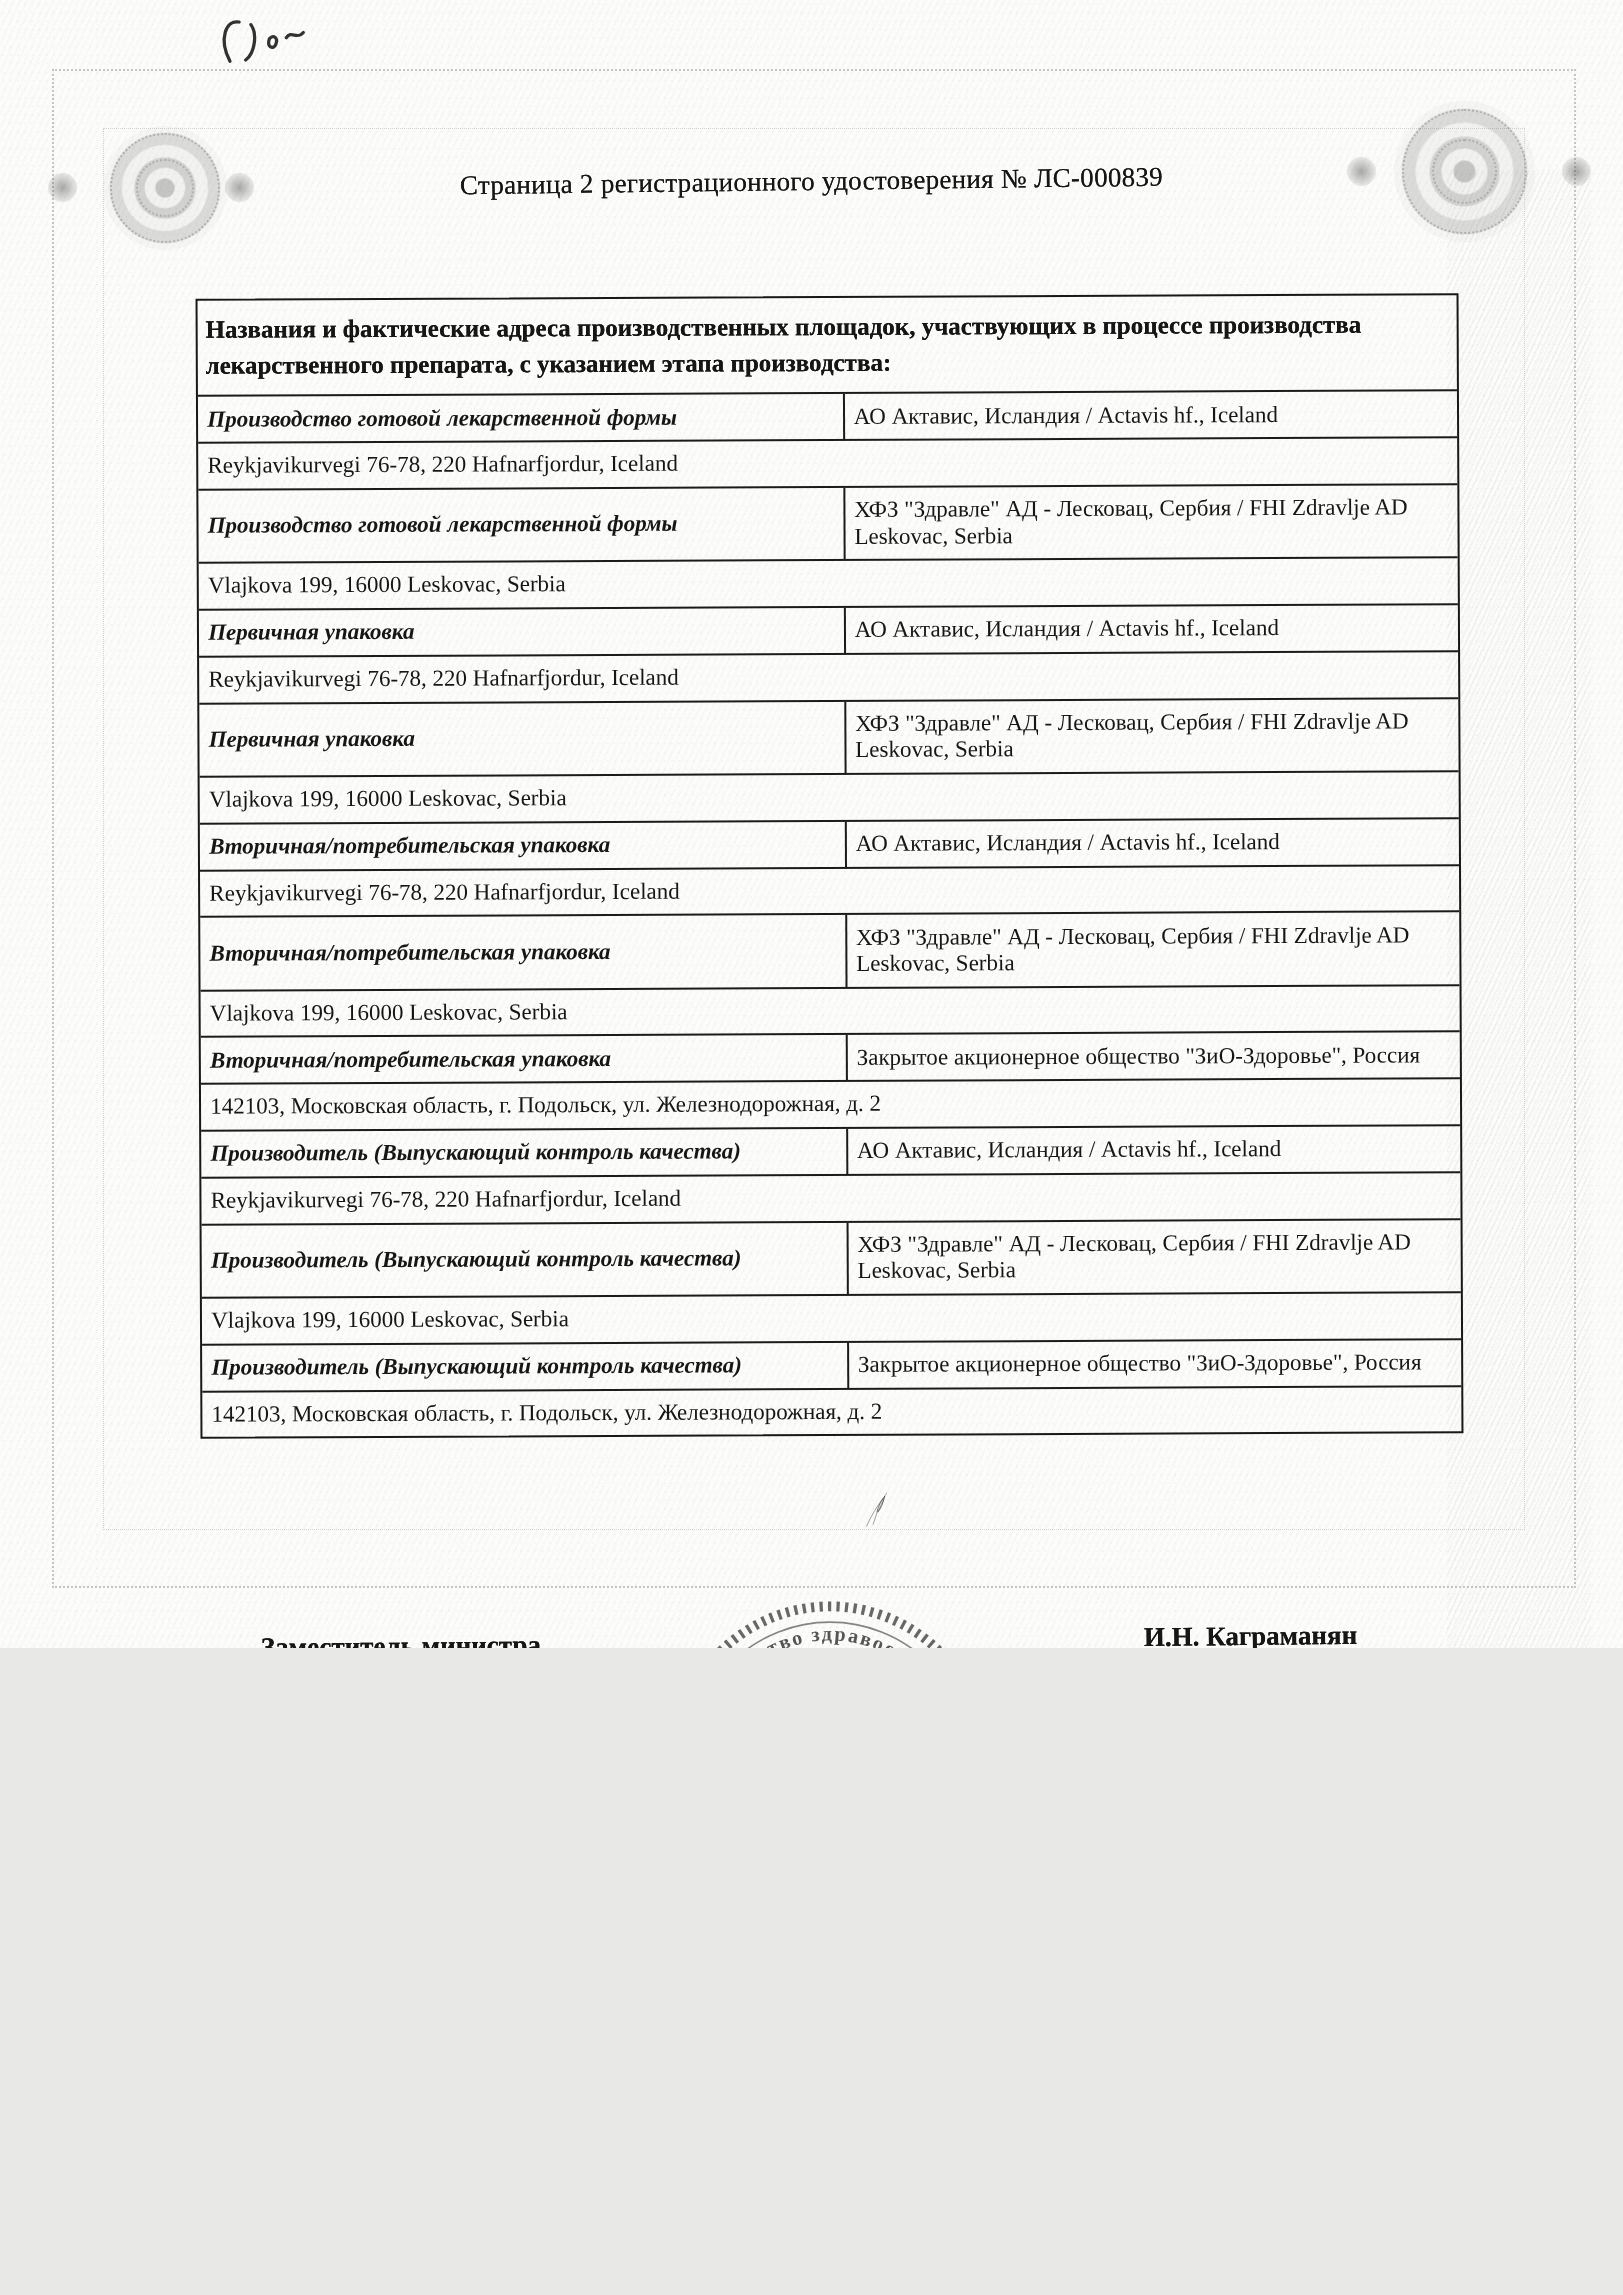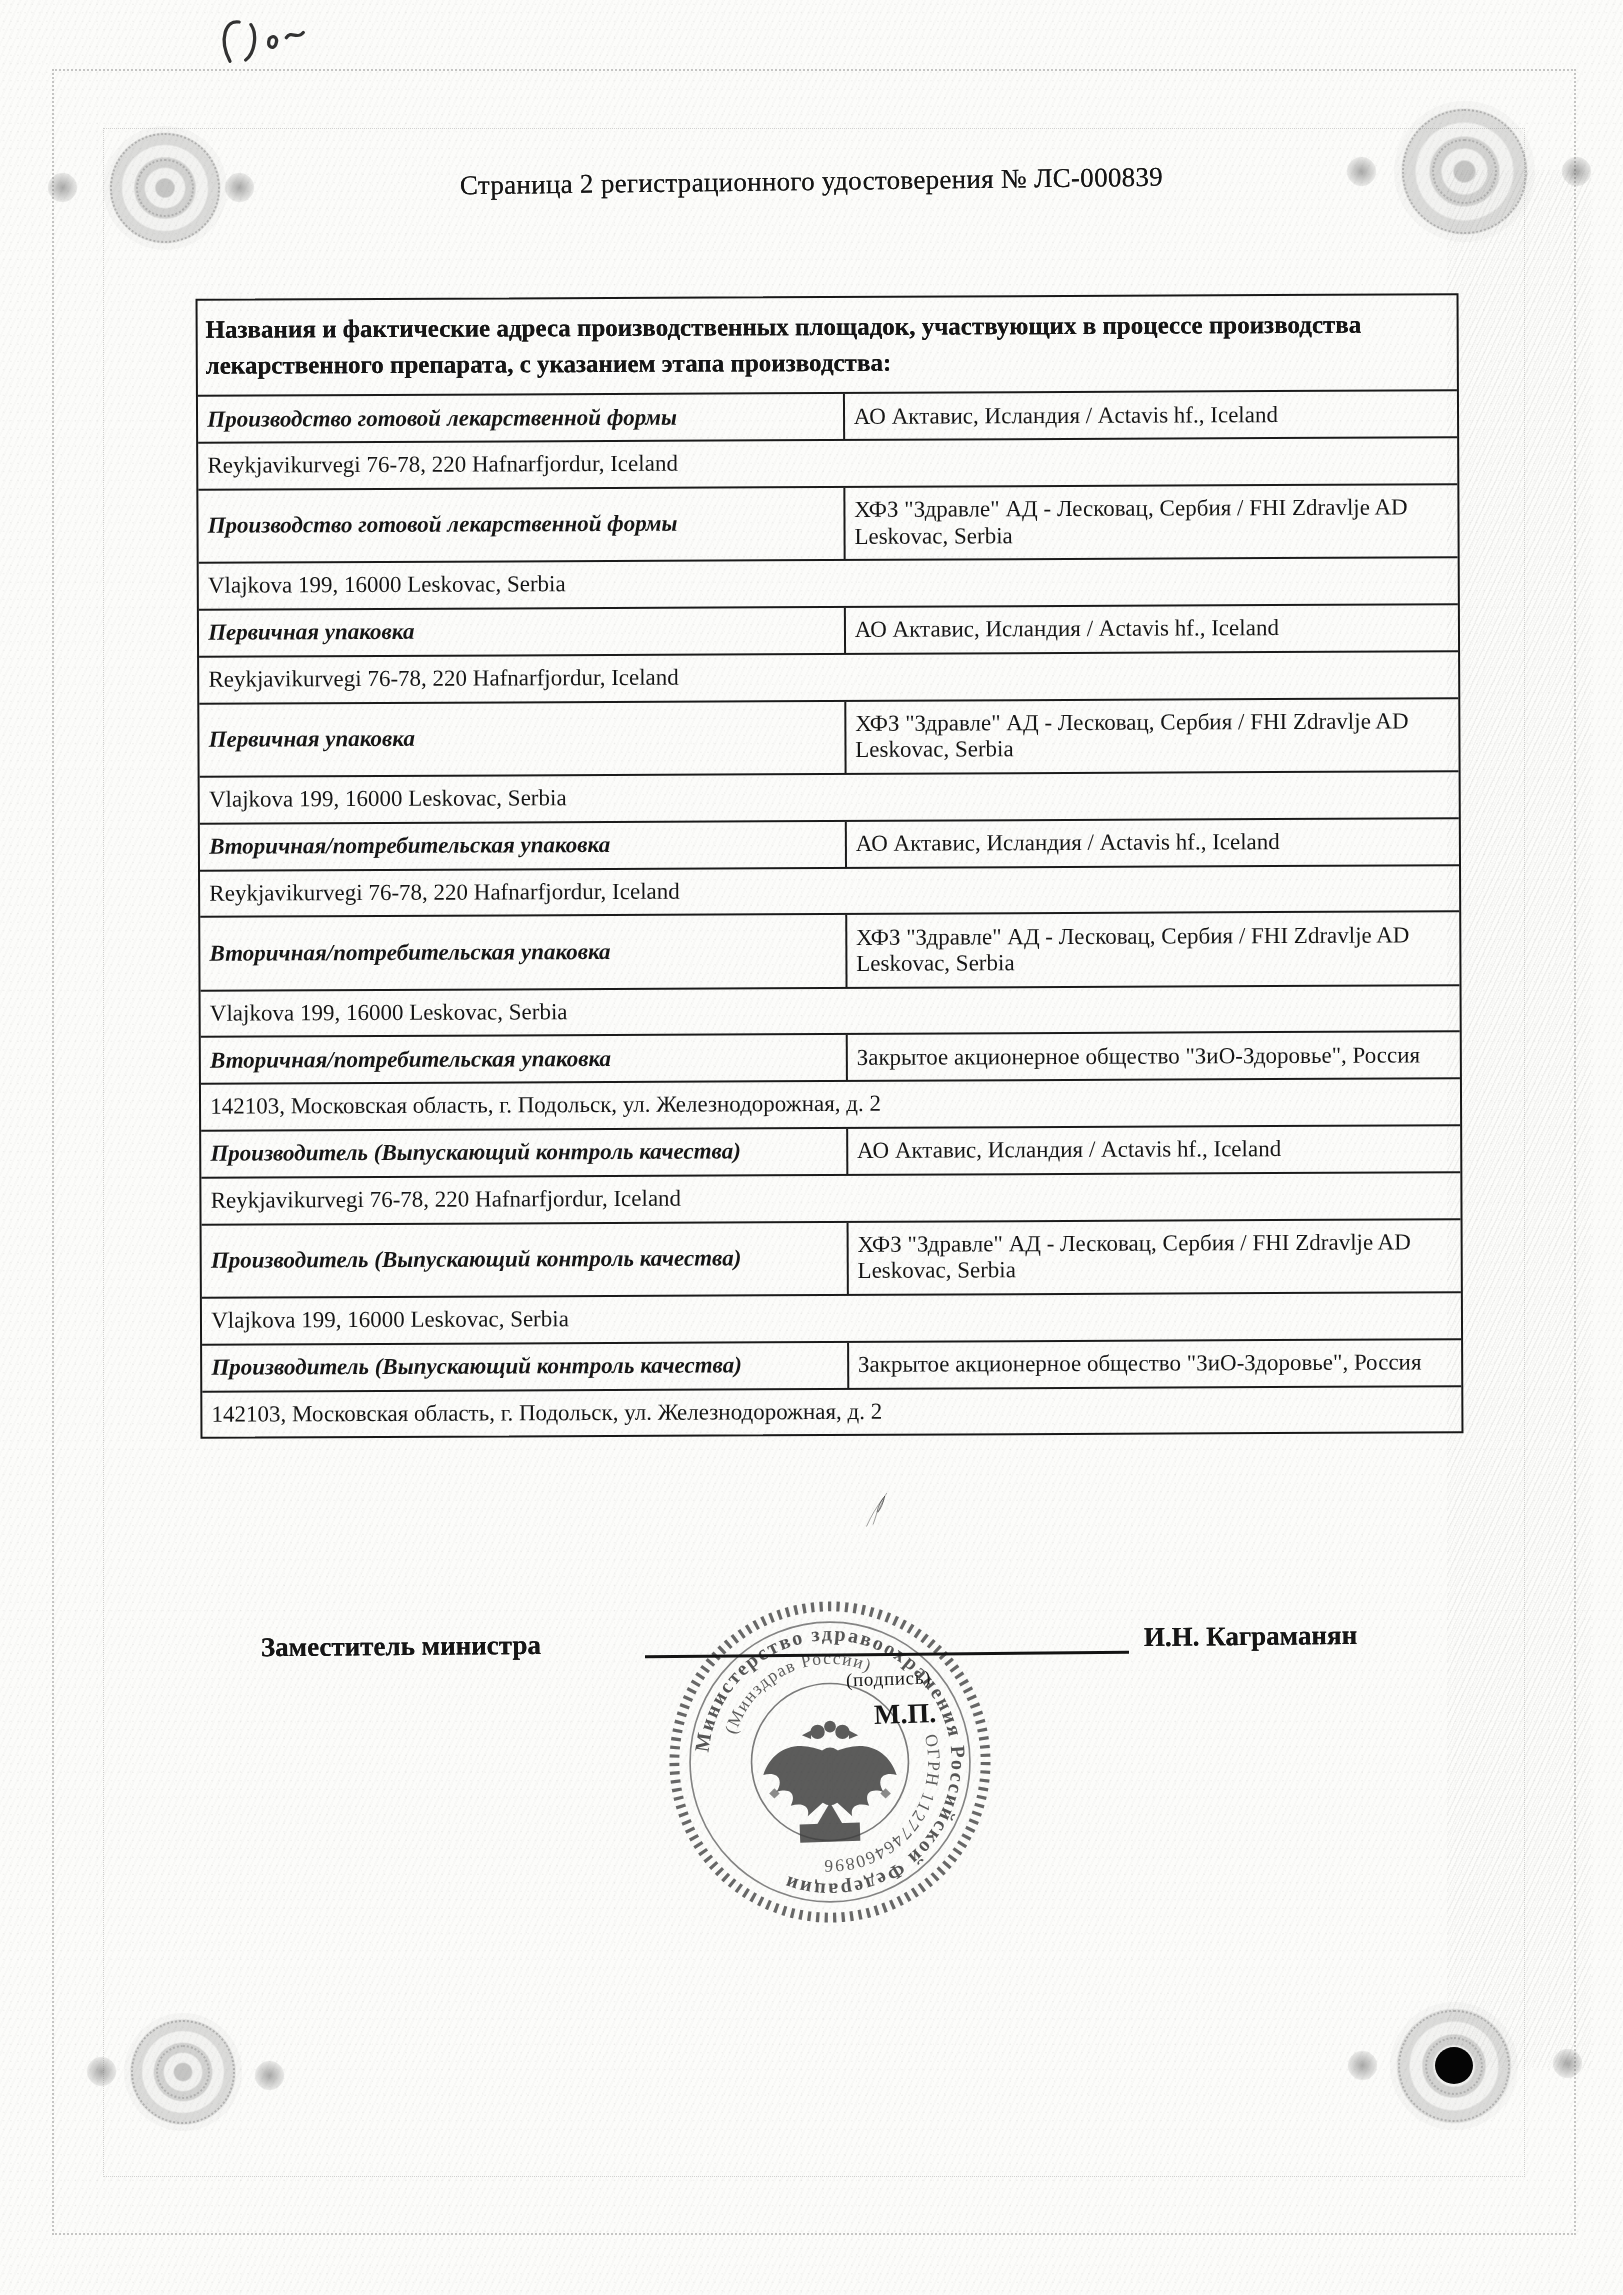--- a/index.html
+++ b/index.html
@@ -1,17 +1,17 @@
 <!DOCTYPE html>
 <html style="font-size:10.5px"><head>
 <meta charset="utf-8">
 <style>
   html,body{margin:0;padding:0;background:#e8e8e6;}
   .page{
-    position:relative;width:1623px;height:2295px;overflow:hidden;
+    position:relative;width:1623px;height:1648px;overflow:hidden;
     background:#fcfcfa;
     font-family:"Liberation Serif","DejaVu Serif",serif;
     color:#161616;
   }
   
   .page::before{
     content:"";position:absolute;inset:0;z-index:1;pointer-events:none;
     background-image:radial-gradient(rgba(0,0,0,.05) 0.7px,transparent 0.9px),
                      radial-gradient(rgba(0,0,0,.035) 0.7px,transparent 0.9px);
     background-size:7.2px 8.5px,11px 12.4px;background-position:0 0,3.9px 5.9px;

